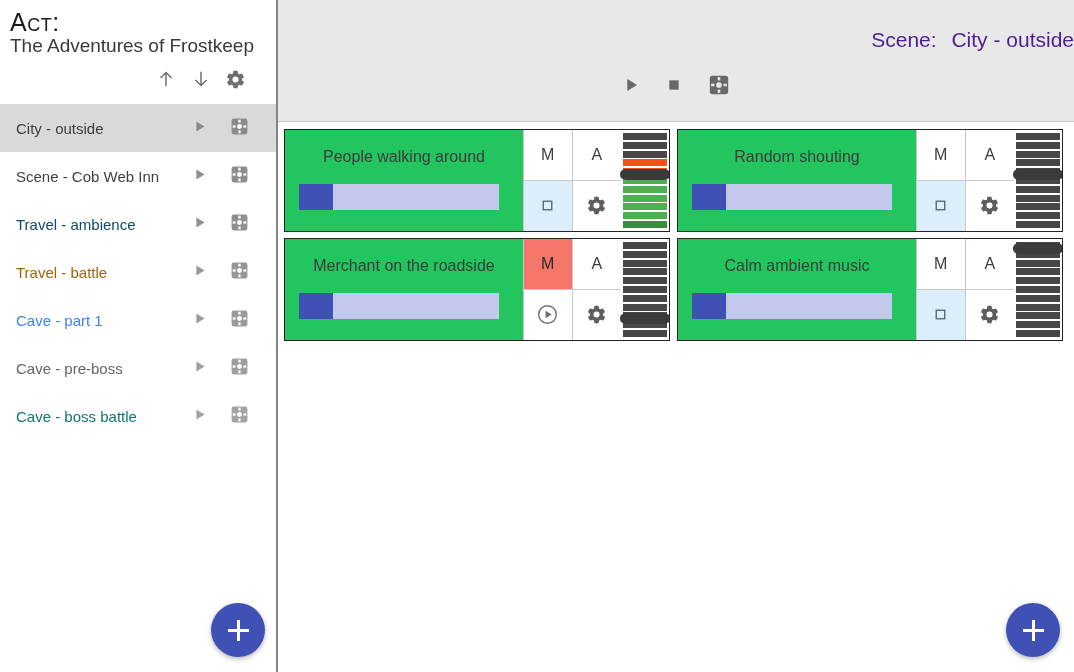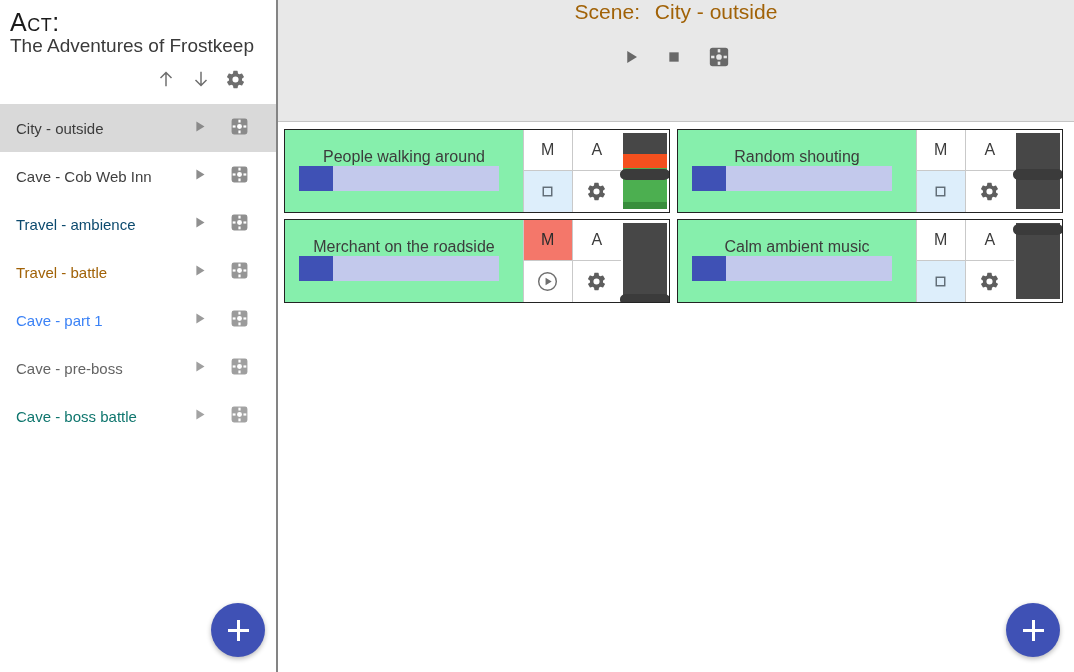--- a/index.html
+++ b/index.html
@@ -43,42 +43,42 @@
   .scene-item .gear-sq { margin-right: 27px; }
 
   
   #main { position: relative; flex: 1; height: 672px; background: #ffffff; }
   #scene-header {
     height: 122px; background: #e8e8e8;
     border-bottom: 1px solid #c4c4c4;
     position: relative;
   }
   .scene-title {
-    text-align: center; 
-    font-size: 21px; color: #a16207;
+    text-align: right; padding-top: 28px;
+    font-size: 21px; color: #4c1d95;
   }
   .scene-title .lbl { margin-right: 9px; }
   .transport {
     display: flex; justify-content: center; align-items: center;
     gap: 26px; margin-top: 22px;
   }
   .transport .ticon { cursor: pointer; display: flex; align-items: center; }
 
   
   #cards {
     position: relative;
     padding: 7px 0 0 6px;
     display: flex; flex-wrap: wrap;
     gap: 6px 7px;
     width: 794px;
   }
   .card {
-    width: 386px; height: 84px;
+    width: 386px; height: 103px;
     border: 1px solid #232323;
-    background: #86efac;
+    background: #22c55e;
     display: flex; align-items: stretch;
     overflow: hidden;
   }
   .card-left {
     flex: 1; position: relative;
     display: flex; flex-direction: column;
     justify-content: space-between;
   }
   .card-title {
     text-align: center; font-size: 16px; color: #3c3c3c;
@@ -178,21 +178,21 @@
           <span class="gear-sq"><svg width="19" height="19" viewBox="0 0 24 24">
               <rect x="2" y="2" width="20" height="20" rx="3" fill="#8a8a8a"></rect>
               <circle cx="12" cy="12" r="3.1" fill="#ffffff"></circle>
               <rect x="10.6" y="3.4" width="2.8" height="3.6" fill="#ffffff"></rect>
               <rect x="10.6" y="17" width="2.8" height="3.6" fill="#ffffff"></rect>
               <rect x="3.4" y="10.6" width="3.6" height="2.8" fill="#ffffff"></rect>
               <rect x="17" y="10.6" width="3.6" height="2.8" fill="#ffffff"></rect>
             </svg></span>
         </div>
         <div class="scene-item">
-          <span class="scene-name" style="color: rgb(63, 63, 63);">Cave - Cob Web Inn</span>
+          <span class="scene-name" style="color: rgb(63, 63, 63);">Scene - Cob Web Inn</span>
           <span class="play-tri"><svg width="15" height="15" viewBox="0 0 24 24" fill="#8d8d8d">
               <path d="M7 4 L20 12 L7 20 Z"></path>
             </svg></span>
           <span class="gear-sq"><svg width="19" height="19" viewBox="0 0 24 24">
               <rect x="2" y="2" width="20" height="20" rx="3" fill="#8d8d8d"></rect>
               <circle cx="12" cy="12" r="3.1" fill="#ffffff"></circle>
               <rect x="10.6" y="3.4" width="2.8" height="3.6" fill="#ffffff"></rect>
               <rect x="10.6" y="17" width="2.8" height="3.6" fill="#ffffff"></rect>
               <rect x="3.4" y="10.6" width="3.6" height="2.8" fill="#ffffff"></rect>
               <rect x="17" y="10.6" width="3.6" height="2.8" fill="#ffffff"></rect>

